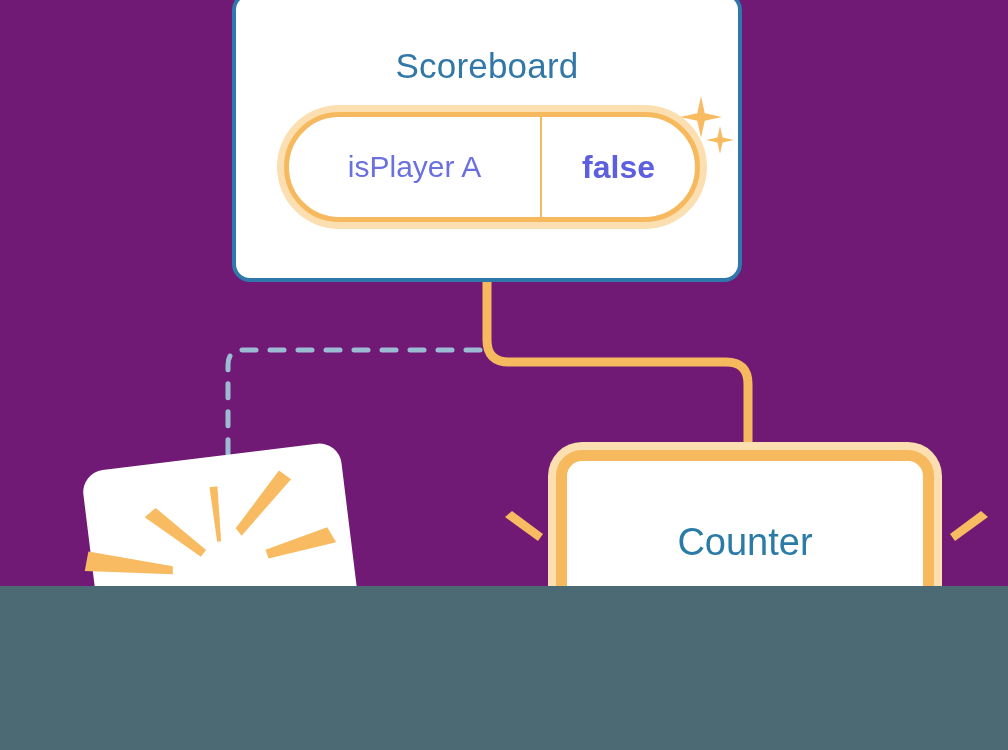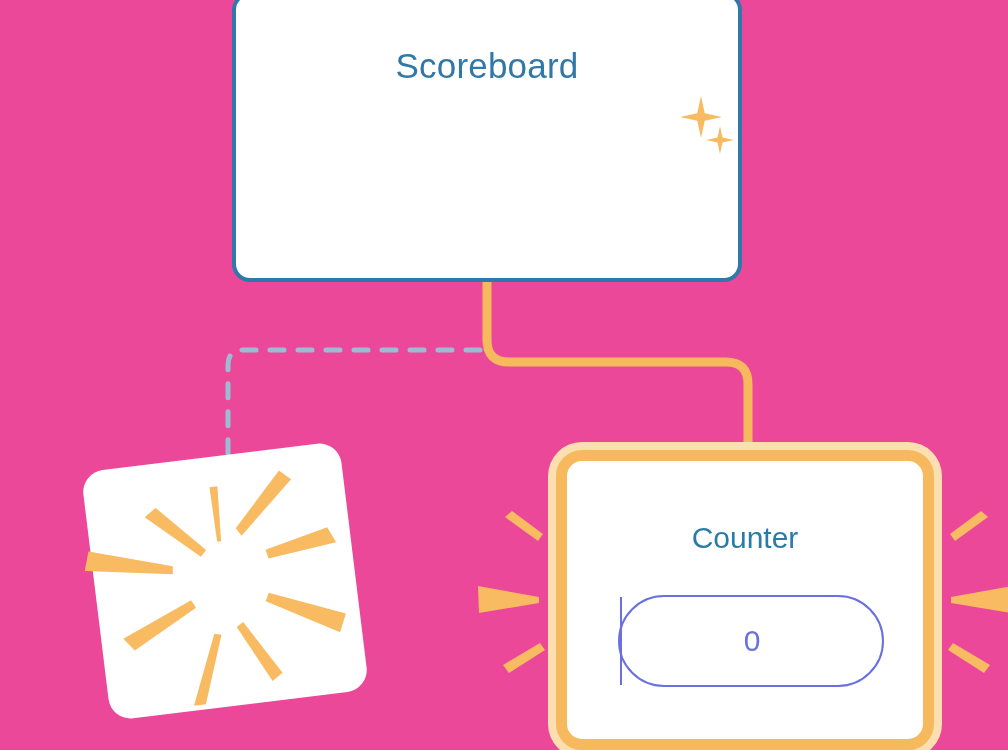--- a/index.html
+++ b/index.html
@@ -3,22 +3,22 @@
 <meta charset="utf-8">
 <style>
   html, body {
     margin: 0;
     padding: 0;
     background: #4c6a73;
   }
   #stage {
     position: relative;
     width: 1008px;
-    height: 750px;
-    background: #ec4899;
+    height: 586px;
+    background: #701a75;
     overflow: hidden;
     font-family: "Liberation Sans", sans-serif;
   }
   .layer {
     position: absolute;
     left: 0;
     top: 0;
     width: 1008px;
     height: 750px;
   }
@@ -120,21 +120,21 @@
     box-shadow: 0 0 0 8px #fbdfb0;
     z-index: 20;
   }
   #counter-title {
     position: absolute;
     left: 0;
     right: 0;
     top: 60px;
     text-align: center;
     color: #2b7ba8;
-    font-size: 30px;
+    font-size: 38px;
   }
   #counter-pill {
     position: absolute;
     left: 51px;
     top: 134px;
     width: 266px;
     height: 92px;
     box-sizing: border-box;
     border: 2px solid #6a70e0;
     border-radius: 50px;
@@ -225,20 +225,25 @@
 
       <polygon points="988,517 981,511 950,534 955,541"></polygon>
       <polygon points="1012,586 1011,613 951,603 951,597"></polygon>
       <polygon points="984,673 990,665 953,643 948,650"></polygon>
     </g>
   </svg>
 
   <div id="scoreboard-card">
     <div id="scoreboard-title">Scoreboard</div>
 
+    <div id="scoreboard-pill">
+      <div class="cell-key">isPlayer A</div>
+      <div class="cell-div"></div>
+      <div class="cell-val">false</div>
+    </div>
   </div>
 
   <div class="sparkle" id="sparkle-large"></div>
   <div class="sparkle" id="sparkle-small"></div>
 
   <div id="counter-card">
     <div id="counter-title">Counter</div>
 
     <div id="counter-pill">
       <div class="cell-div"></div>

